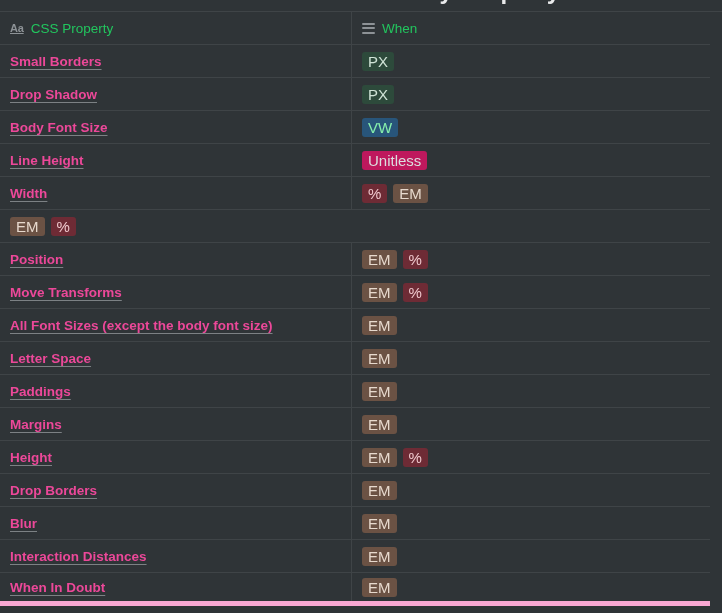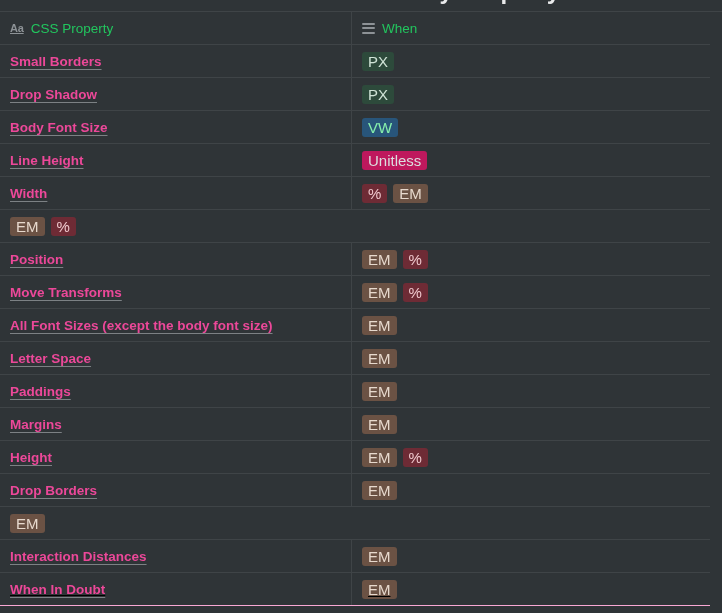--- a/index.html
+++ b/index.html
@@ -41,21 +41,21 @@
   .row {
     display: flex;
     align-items: center;
     height: 33px;
     border-bottom: 1px solid #3f4447;
     width: 710px;
   }
   .row.header-row {
     height: 33px;
   }
-  .row:last-child { border-bottom: 1px solid #f9a8d4; text-decoration: underline; }
+  .row:last-child { border-bottom: 5px solid #f9a8d4; }
 
   .cell {
     height: 100%;
     display: flex;
     align-items: center;
     padding: 0 10px;
     overflow: hidden;
   }
   .cell-prop {
     width: 352px;
@@ -266,20 +266,23 @@
       </div>
       <div class="row">
         <div class="cell cell-prop">
           <span class="prop-link">Drop Borders</span>
         </div>
         <div class="cell cell-unit">
           <span class="tag tag-em">EM</span>
         </div>
       </div>
       <div class="row">
+        <div class="cell cell-prop">
+          <span class="prop-link">Blur</span>
+        </div>
         <div class="cell cell-unit">
           <span class="tag tag-em">EM</span>
         </div>
       </div>
       <div class="row">
         <div class="cell cell-prop">
           <span class="prop-link">Interaction Distances</span>
         </div>
         <div class="cell cell-unit">
           <span class="tag tag-em">EM</span>

